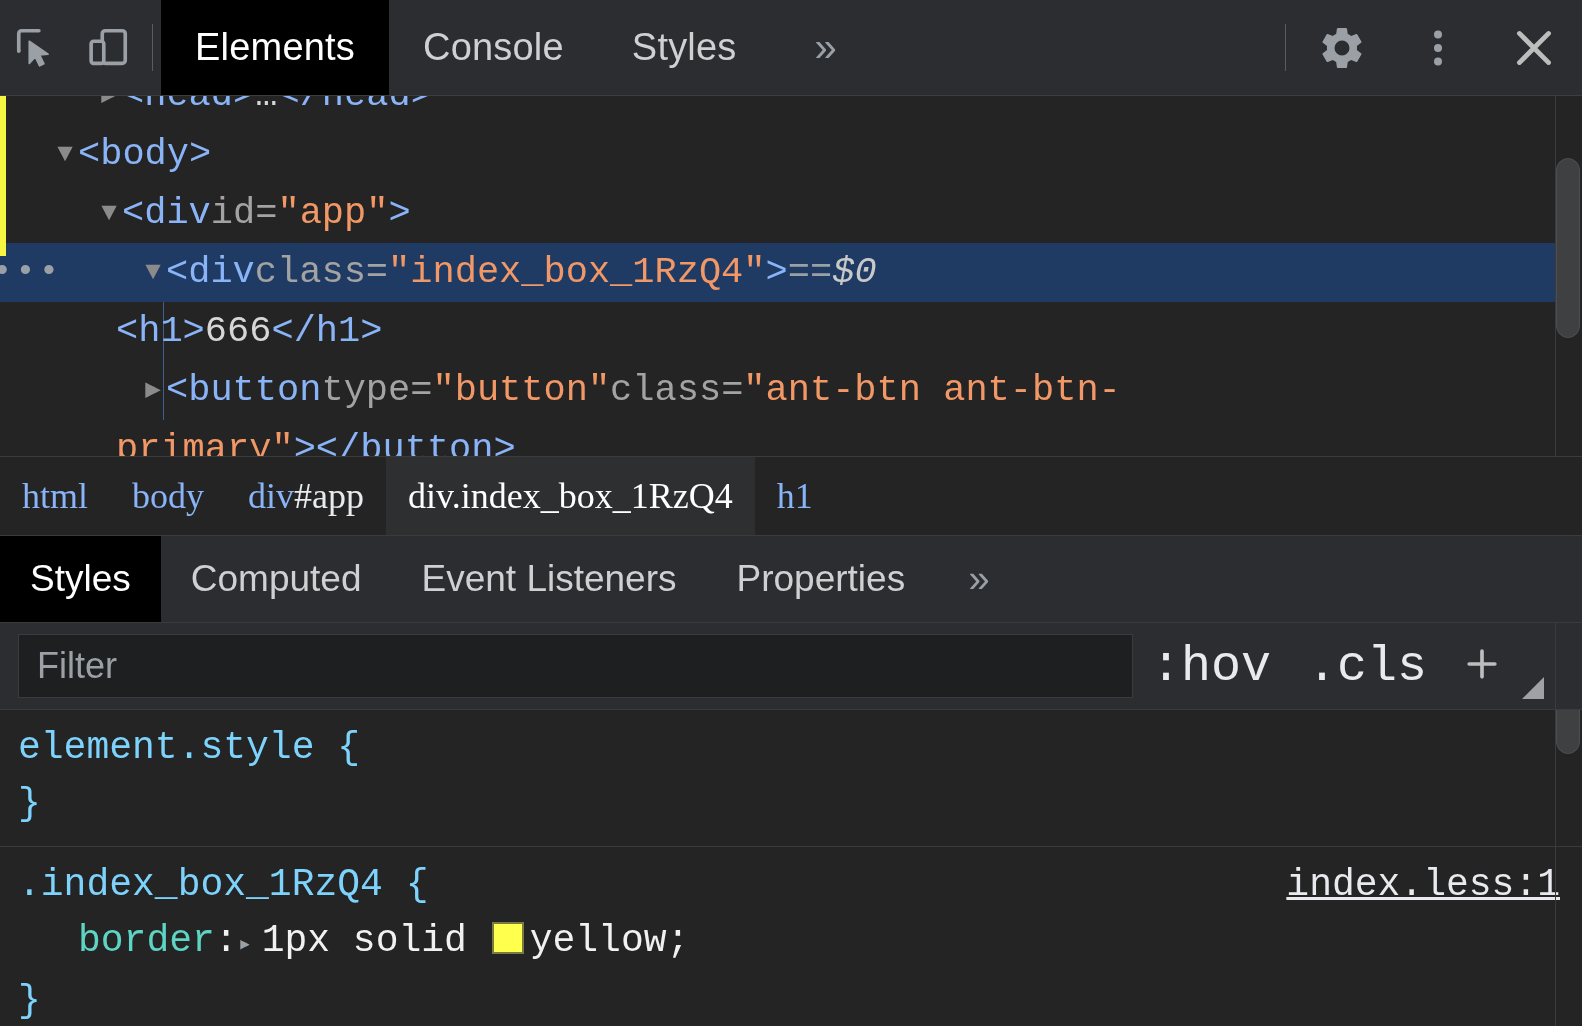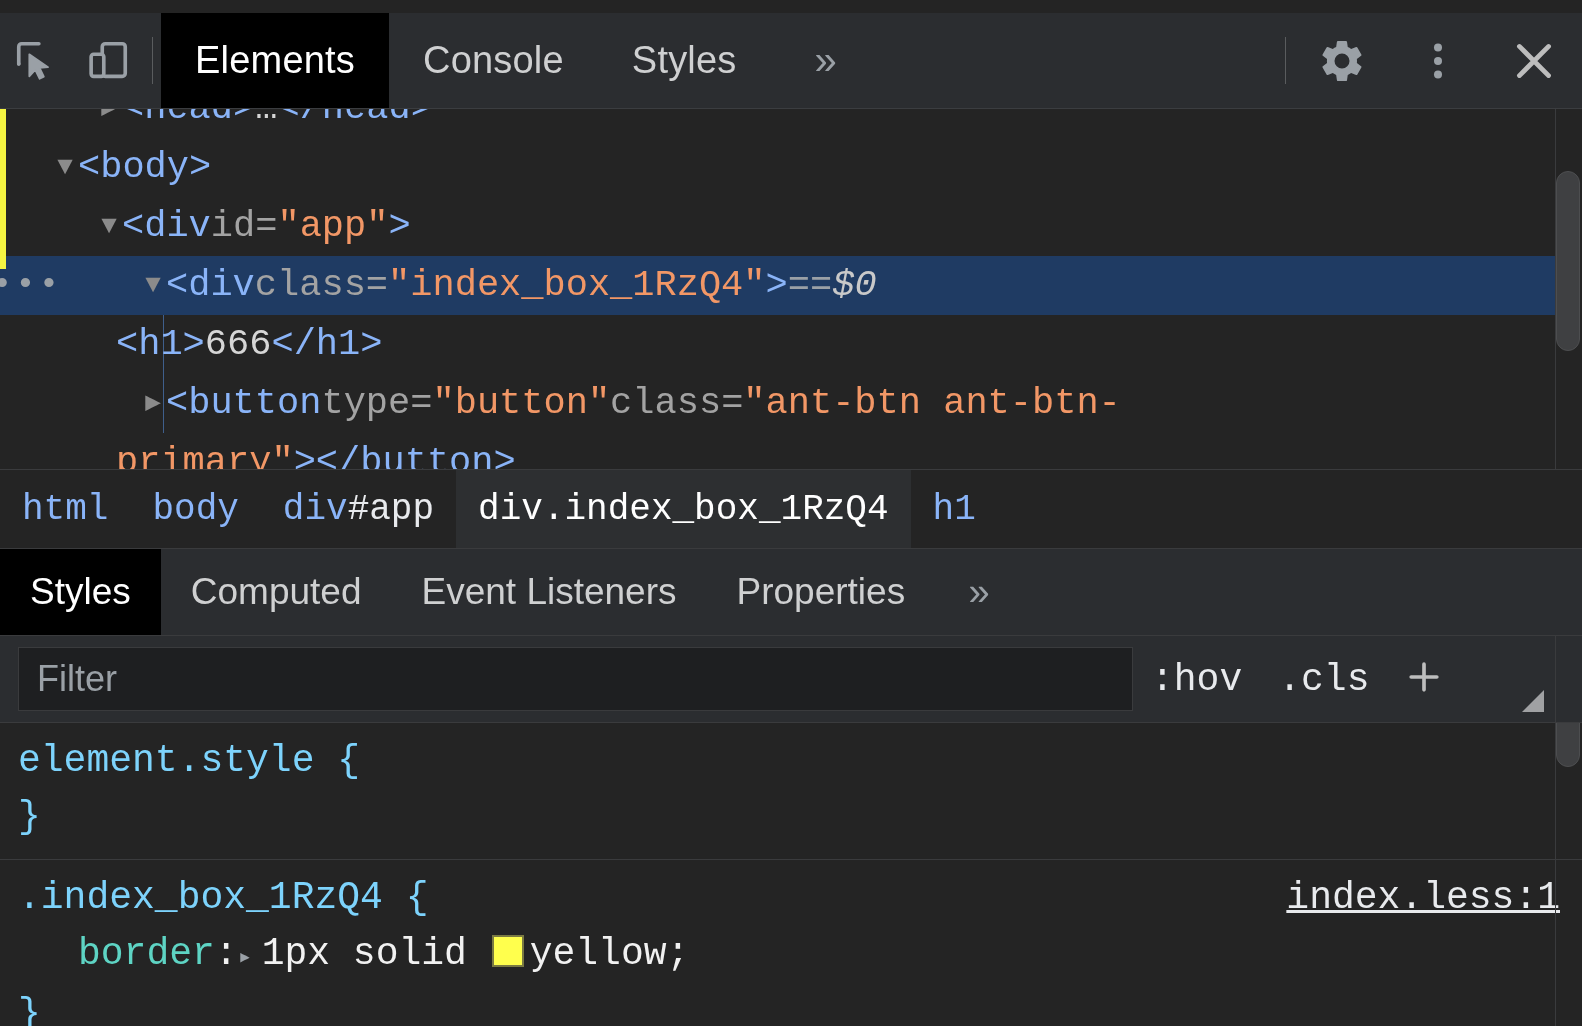--- a/index.html
+++ b/index.html
@@ -28,21 +28,20 @@
   
   .toolbar {
     position: relative;
     height: 96px;
     min-height: 96px;
     background: #2b2d30;
     display: flex;
     align-items: stretch;
     border-bottom: 1px solid #3b3d40;
     box-sizing: border-box;
-    margin-top: 13px;
   }
   .tb-icon-btn {
     width: 72px;
     display: flex;
     align-items: center;
     justify-content: center;
     cursor: pointer;
   }
   .tb-icon-btn svg { display: block; }
   .tb-sep {
@@ -184,21 +183,21 @@
   }
 
   
   .crumbs {
     height: 78px;
     min-height: 78px;
     background: #242424;
     border-top: 1px solid #3a3b3d;
     display: flex;
     align-items: stretch;
-    font-family: Liberation Mono, monospace;
+    font-family: Liberation Serif, serif;
     font-size: 36px;
     overflow: hidden;
   }
   .crumb {
     display: flex;
     align-items: center;
     padding: 0 22px;
     color: #8ab4f8;
     cursor: pointer;
     white-space: nowrap;
@@ -267,21 +266,21 @@
     box-sizing: border-box;
     outline: none;
     max-width: 1115px;
   }
   .filter-input::placeholder { color: #9aa0a6; }
   .fbtn {
     display: flex;
     align-items: center;
     justify-content: center;
     font-family: "Liberation Mono", monospace;
-    font-size: 38px;
+    font-size: 50px;
     color: #e8eaed;
     padding: 0 18px;
     cursor: pointer;
     white-space: nowrap;
   }
   .plusbtn {
     display: flex;
     align-items: center;
     justify-content: center;
     width: 74px;

